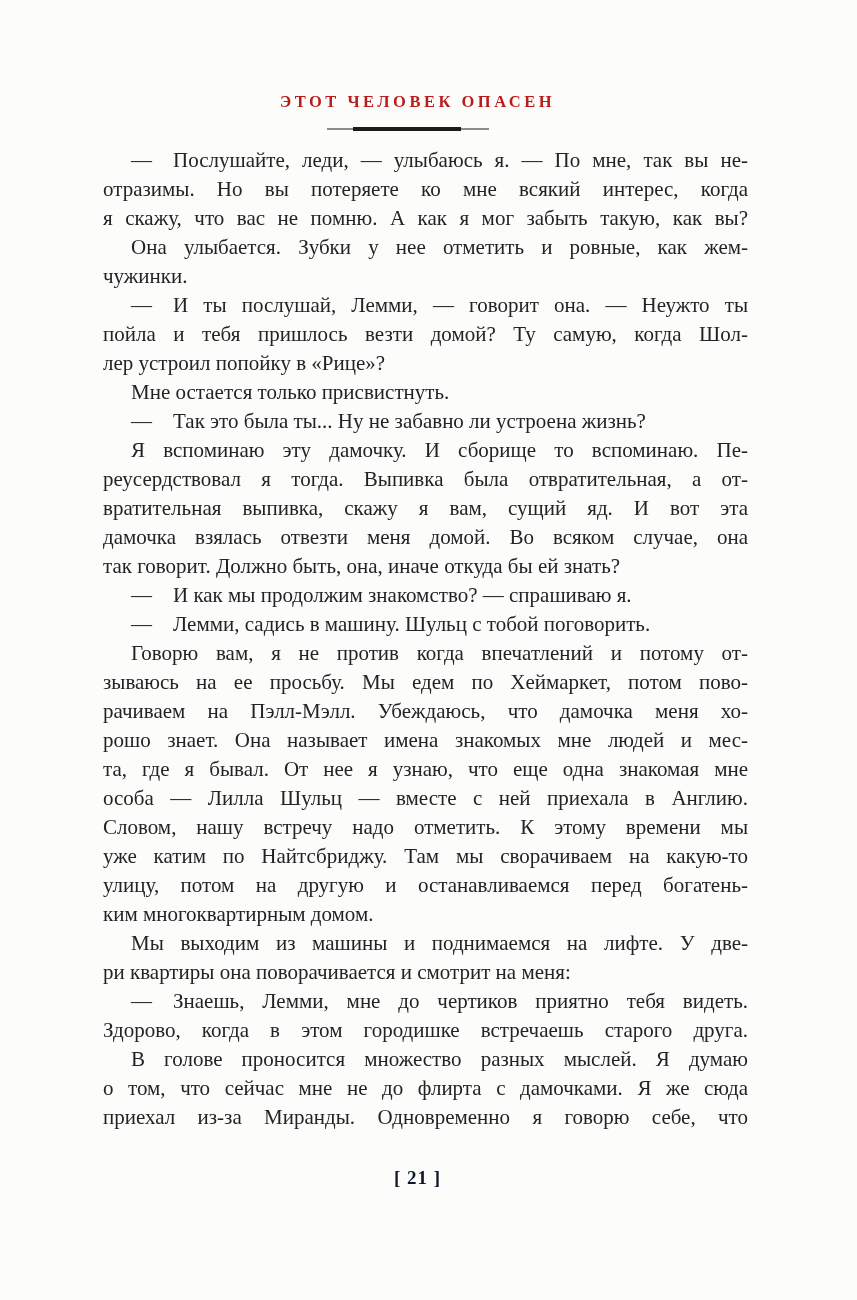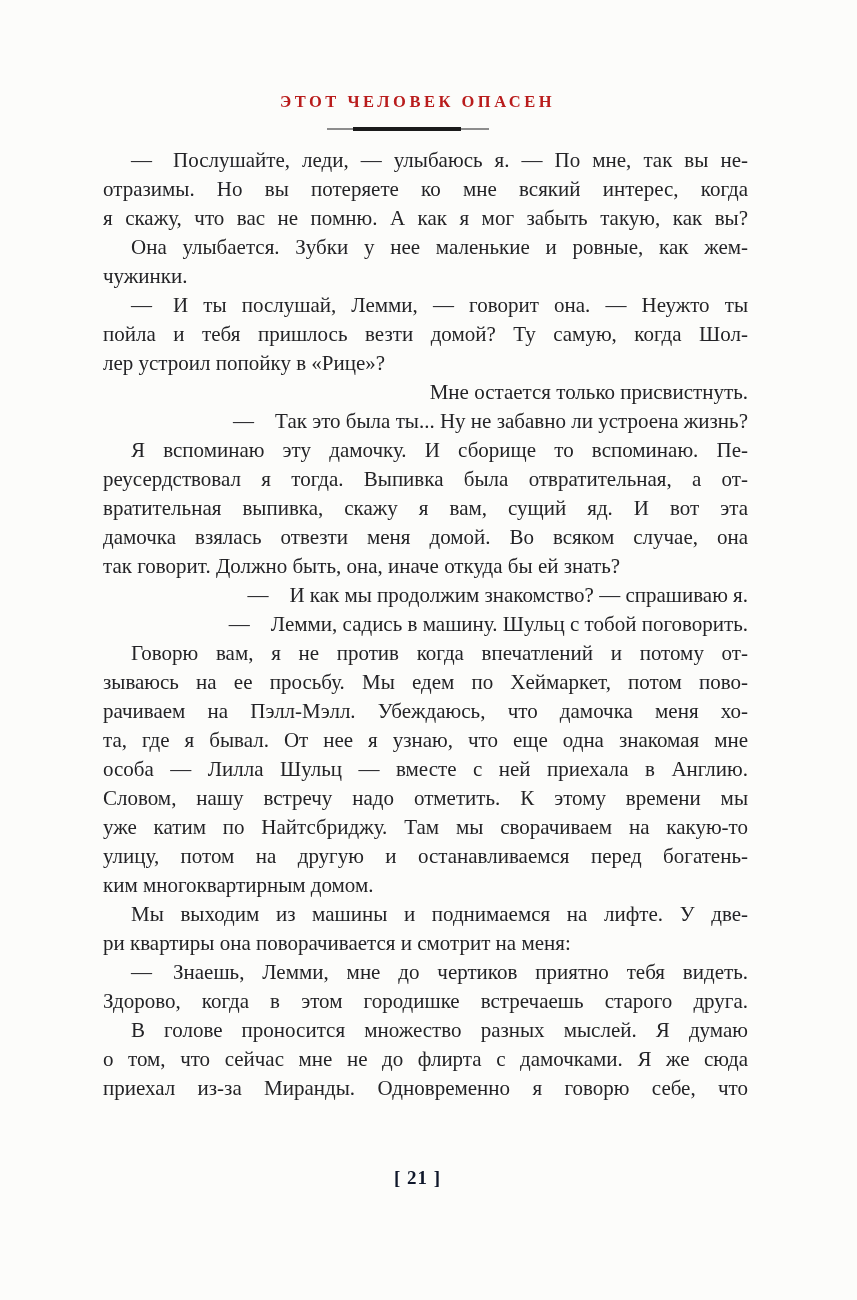--- a/index.html
+++ b/index.html
@@ -70,21 +70,20 @@
     font-size: 21px;
     line-height: 29px;
     color: #232326;
   }
   .pline {
     height: 29px;
     overflow: visible;
   }
   .pline.indent {
     padding-left: 28px;
-    text-align: right;
   }
   .pline.jline {
     text-align: justify;
     text-align-last: justify;
   }
   .page-footer {
     position: absolute;
     left: 95px;
     width: 645px;
     top: 1167px;
@@ -108,37 +107,38 @@
       <div class="rule-line">
         <span class="rule-thick"></span>
       </div>
     </div>
   </header>
 
   <main class="text-block" id="text-block">
       <div class="pline indent jline">— Послушайте, леди, — улыбаюсь я. — По мне, так вы не-</div>
       <div class="pline jline">отразимы. Но вы потеряете ко мне всякий интерес, когда</div>
       <div class="pline jline">я скажу, что вас не помню. А как я мог забыть такую, как вы?</div>
-      <div class="pline indent jline">Она улыбается. Зубки у нее маленькие и ровные, как жем-</div>
+      <div class="pline indent jline">Она улыбается. Зубки у нее отметить и ровные, как жем-</div>
       <div class="pline">чужинки.</div>
       <div class="pline indent jline">— И ты послушай, Лемми, — говорит она. — Неужто ты</div>
       <div class="pline jline">пойла и тебя пришлось везти домой? Ту самую, когда Шол-</div>
       <div class="pline">лер устроил попойку в «Рице»?</div>
       <div class="pline indent">Мне остается только присвистнуть.</div>
       <div class="pline indent">— Так это была ты... Ну не забавно ли устроена жизнь?</div>
       <div class="pline indent jline">Я вспоминаю эту дамочку. И сборище то вспоминаю. Пе-</div>
       <div class="pline jline">реусердствовал я тогда. Выпивка была отвратительная, а от-</div>
       <div class="pline jline">вратительная выпивка, скажу я вам, сущий яд. И вот эта</div>
       <div class="pline jline">дамочка взялась отвезти меня домой. Во всяком случае, она</div>
       <div class="pline">так говорит. Должно быть, она, иначе откуда бы ей знать?</div>
       <div class="pline indent">— И как мы продолжим знакомство? — спрашиваю я.</div>
       <div class="pline indent">— Лемми, садись в машину. Шульц с тобой поговорить.</div>
       <div class="pline indent jline">Говорю вам, я не против когда впечатлений и потому от-</div>
       <div class="pline jline">зываюсь на ее просьбу. Мы едем по Хеймаркет, потом пово-</div>
       <div class="pline jline">рачиваем на Пэлл-Мэлл. Убеждаюсь, что дамочка меня хо-</div>
+      <div class="pline jline">рошо знает. Она называет имена знакомых мне людей и мес-</div>
       <div class="pline jline">та, где я бывал. От нее я узнаю, что еще одна знакомая мне</div>
       <div class="pline jline">особа — Лилла Шульц — вместе с ней приехала в Англию.</div>
       <div class="pline jline">Словом, нашу встречу надо отметить. К этому времени мы</div>
       <div class="pline jline">уже катим по Найтсбриджу. Там мы сворачиваем на какую-то</div>
       <div class="pline jline">улицу, потом на другую и останавливаемся перед богатень-</div>
       <div class="pline">ким многоквартирным домом.</div>
       <div class="pline indent jline">Мы выходим из машины и поднимаемся на лифте. У две-</div>
       <div class="pline">ри квартиры она поворачивается и смотрит на меня:</div>
       <div class="pline indent jline">— Знаешь, Лемми, мне до чертиков приятно тебя видеть.</div>
       <div class="pline jline">Здорово, когда в этом городишке встречаешь старого друга.</div>

